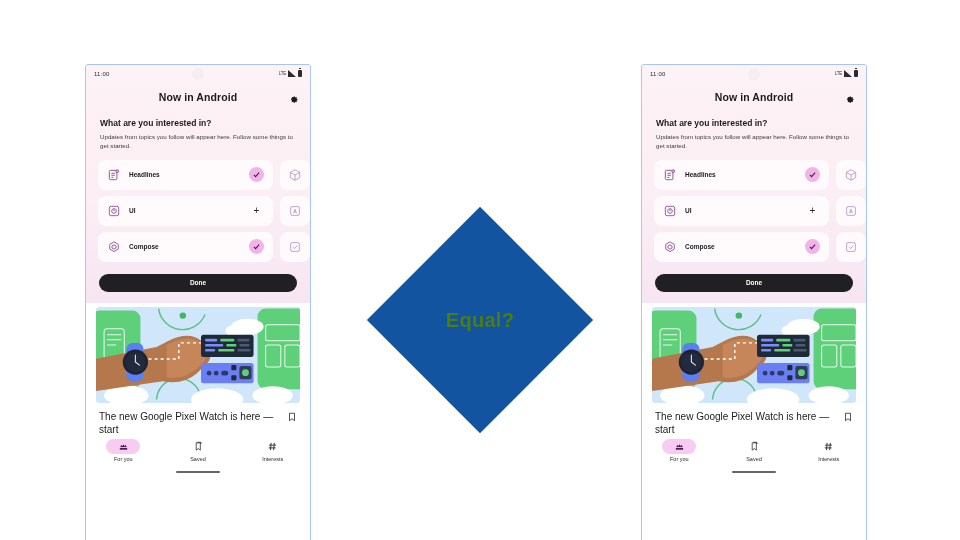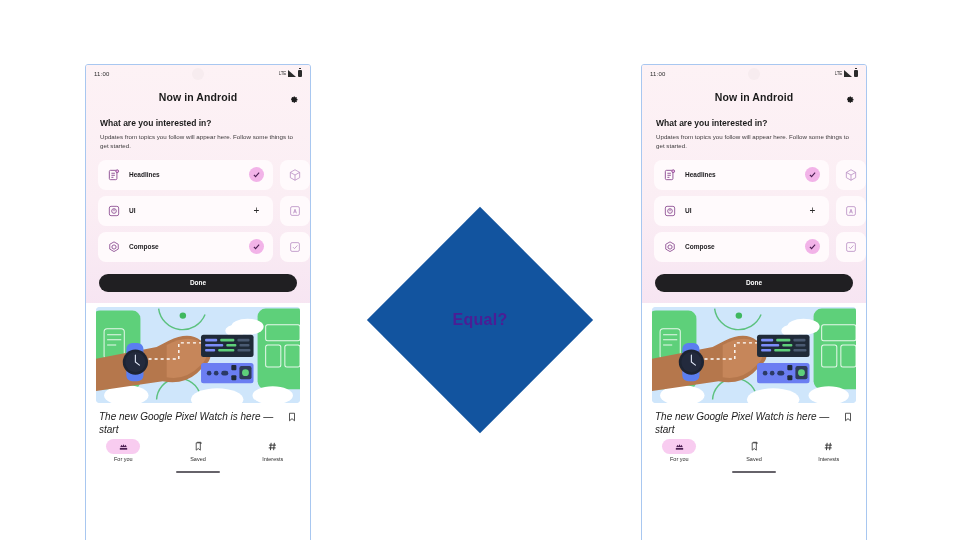--- a/index.html
+++ b/index.html
@@ -66,39 +66,39 @@
   
   .done-wrap{flex:none;padding:6px 13px 0;}
   .done{height:18px;border-radius:9px;background:#201f22;color:#ffffff;
     display:flex;align-items:center;justify-content:center;font-size:6.5px;font-weight:bold;}
 
   
   .feed{flex:1;min-height:0;margin-top:11px;background:#ffffff;display:flex;flex-direction:column;}
   .hero{height:96px;flex:none;margin:4px 10px 0;border-radius:4px;overflow:hidden;
     background:#cfe6fb;position:relative;}
   .art-title{font-size:10px;color:#1b1b1b;line-height:1.32;margin:7px 13px 0 13px;
-    padding-right:22px;position:relative;max-height:26px;overflow:hidden;font-style:italic;}
+    padding-right:22px;position:relative;max-height:26px;overflow:hidden;}
   .bmark{position:absolute;right:0;top:1px;width:10px;height:12px;}
 
   
   .bnav{flex:none;height:38px;display:flex;align-items:flex-start;padding-top:3px;
     background:#ffffff;position:relative;}
   .bnav-item{flex:1;display:flex;flex-direction:column;align-items:center;gap:2px;}
   .bn-pill{width:34px;height:15px;border-radius:8px;display:flex;align-items:center;
     justify-content:center;}
   .bn-pill.active{background:#f8ccf0;}
   .bn-lab{font-size:5.5px;color:#2b2b2b;}
   .homebar{position:absolute;bottom:4px;left:50%;transform:translateX(-50%);
     width:44px;height:1.6px;border-radius:1px;background:#66636a;}
 
   
   .diamond{position:absolute;left:480px;top:320px;width:160px;height:160px;
     transform:translate(-50%,-50%) rotate(45deg);background:#12549f;}
   .diamond-label{position:absolute;left:480px;top:320px;transform:translate(-50%,-50%);
-    color:#4c1d95;font-size:16px;font-weight:bold;letter-spacing:.3px;white-space:nowrap;}
+    color:#4d7c0f;font-size:20px;font-weight:bold;letter-spacing:.3px;white-space:nowrap;}
 </style>
 </head>
 <body>
 
 <div class="stage">
 
   <div class="phone left">
     <div class="screen">
 
       <div class="statusbar">

